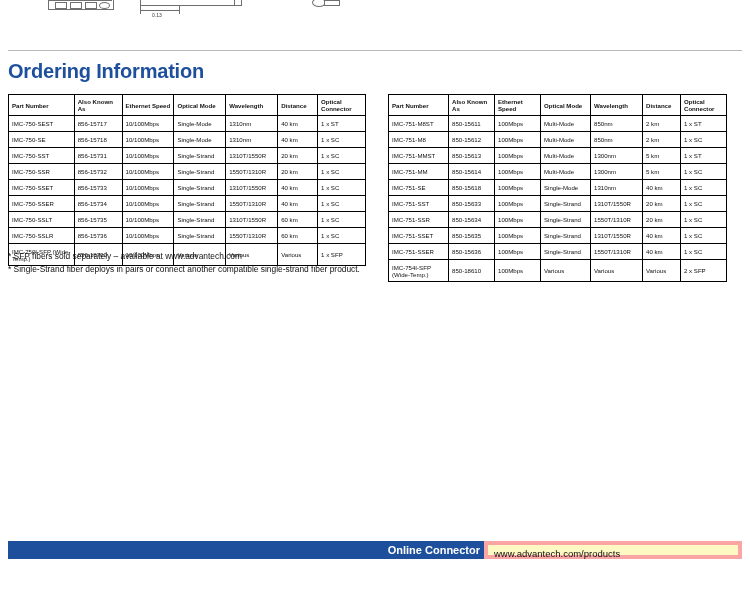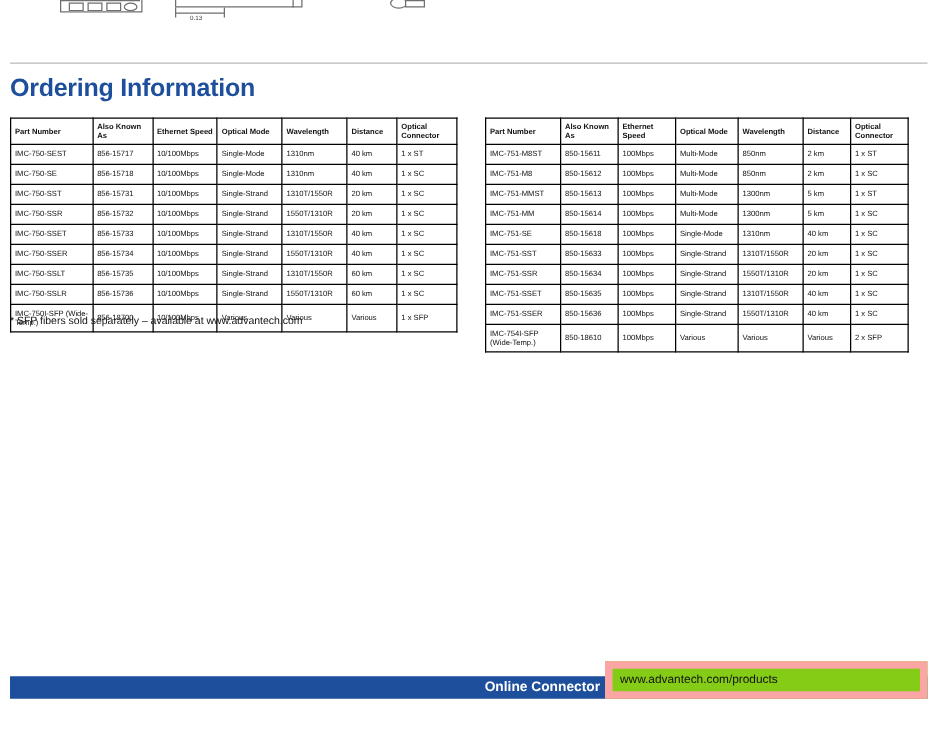--- a/index.html
+++ b/index.html
@@ -136,23 +136,23 @@
     color: #ffffff;
     font-size: 11px;
     font-weight: bold;
     font-family: "Liberation Sans", sans-serif;
   }
   .footer-url-box {
     position: absolute;
     right: 8px;
     bottom: 32px;
     width: 258px;
-    height: 30px;
-    background: #84cc16;
-    border: 6px solid #fca5a5;
+    height: 18px;
+    background: #fef9c3;
+    border: 4px solid #fca5a5;
     box-sizing: border-box;
   }
   .footer-url {
     position: absolute;
     left: 6px;
     top: 3px;
     font-size: 9.5px;
     color: #111111;
   }
 </style>
@@ -405,19 +405,20 @@
         <td>Various</td>
         <td>Various</td>
         <td>2 x SFP</td>
       </tr>
     </tbody>
   </table>
 </div>
 
 <div class="notes">
   <p>* SFP fibers sold separately – available at www.advantech.com</p>
+  <p>* Single-Strand fiber deploys in pairs or connect another compatible single-strand fiber product.</p>
 </div>
 
 <div class="footer-bar"></div>
 <div class="footer-label">Online Connector</div>
 <div class="footer-url-box">
   <span class="footer-url">www.advantech.com/products</span>
 </div>
 
 </body></html>

